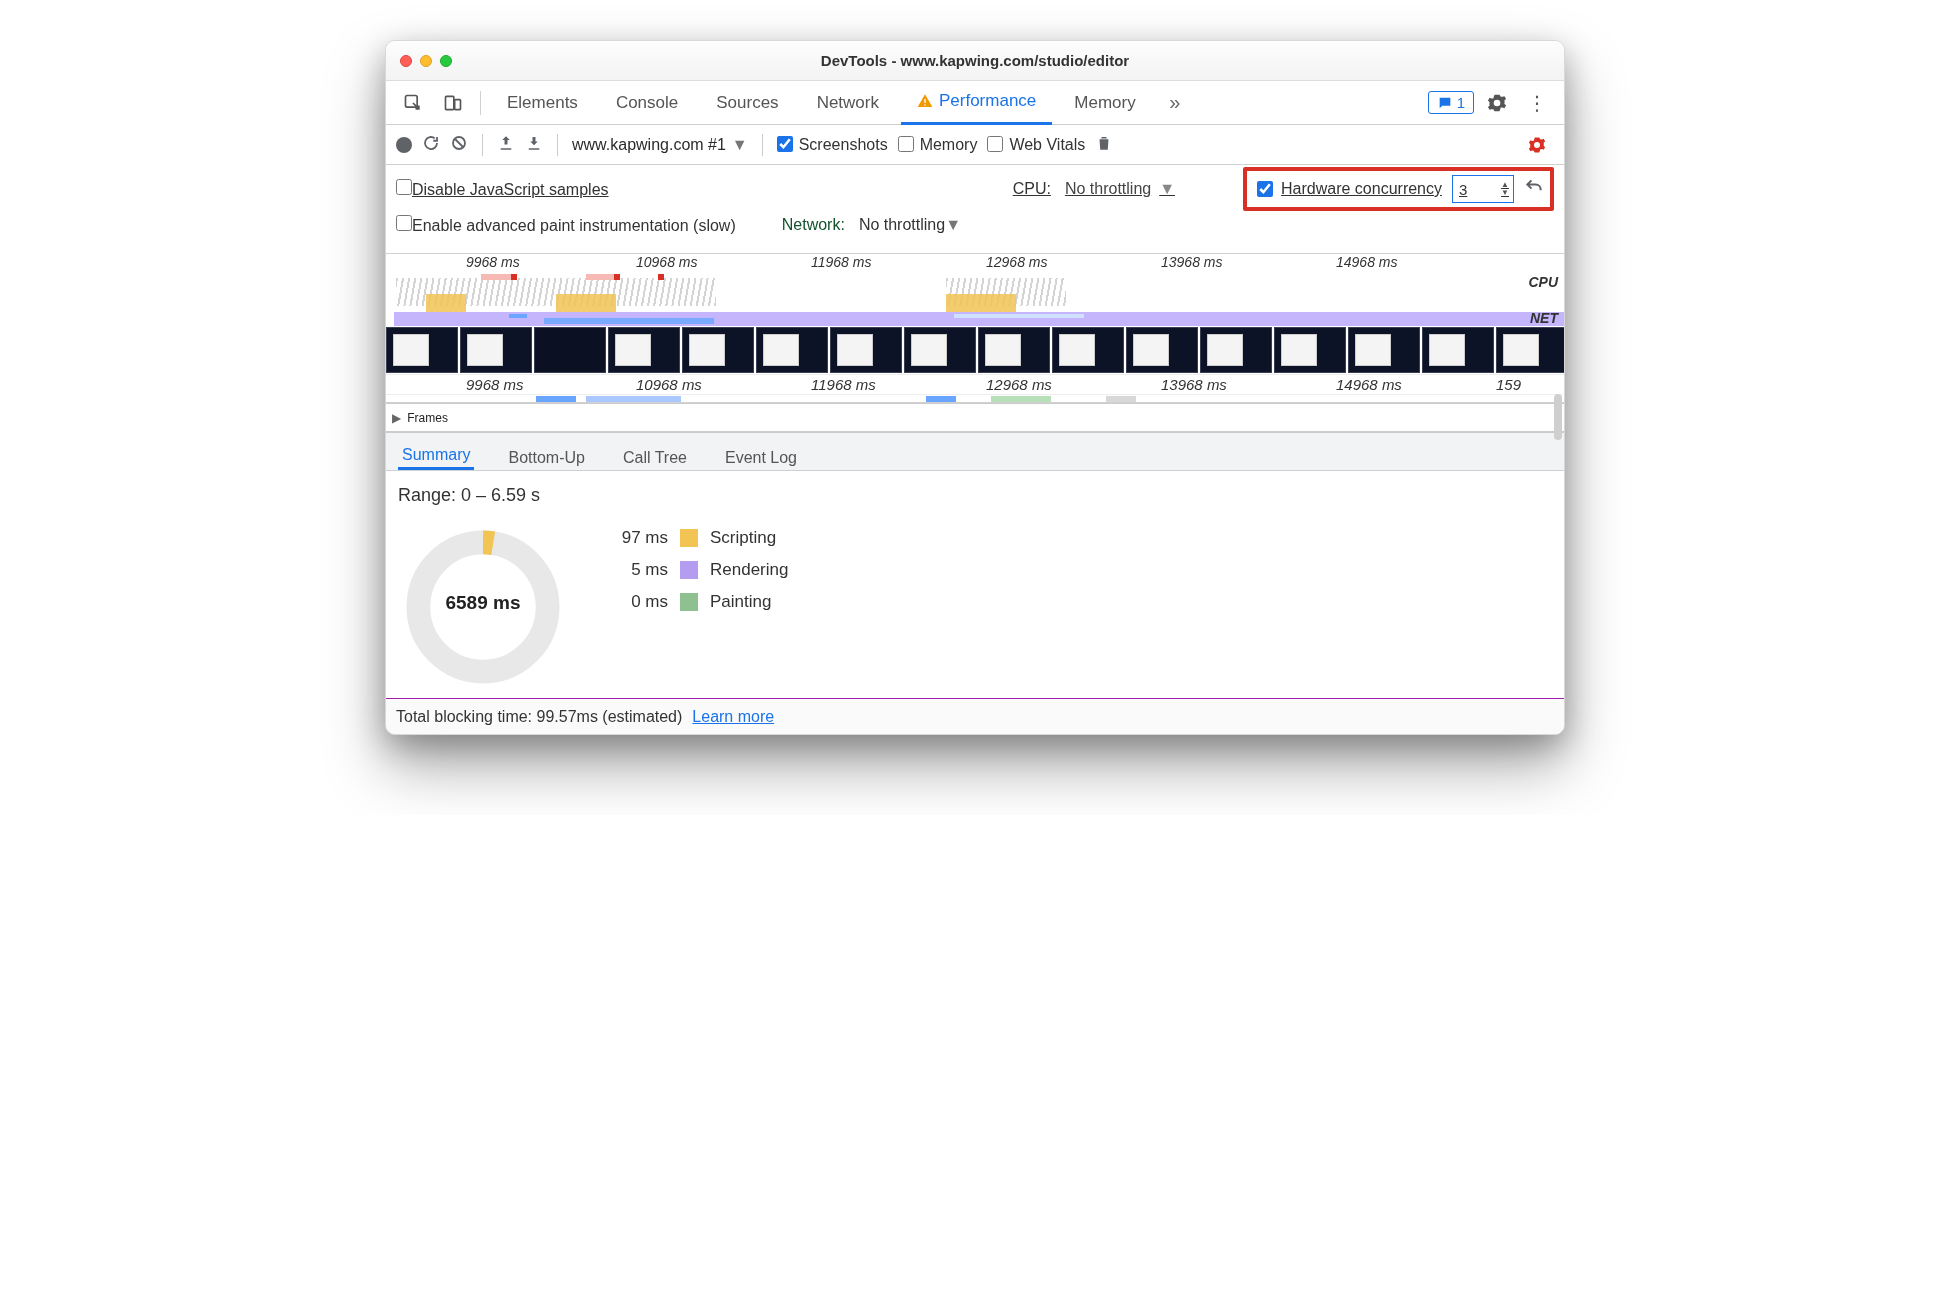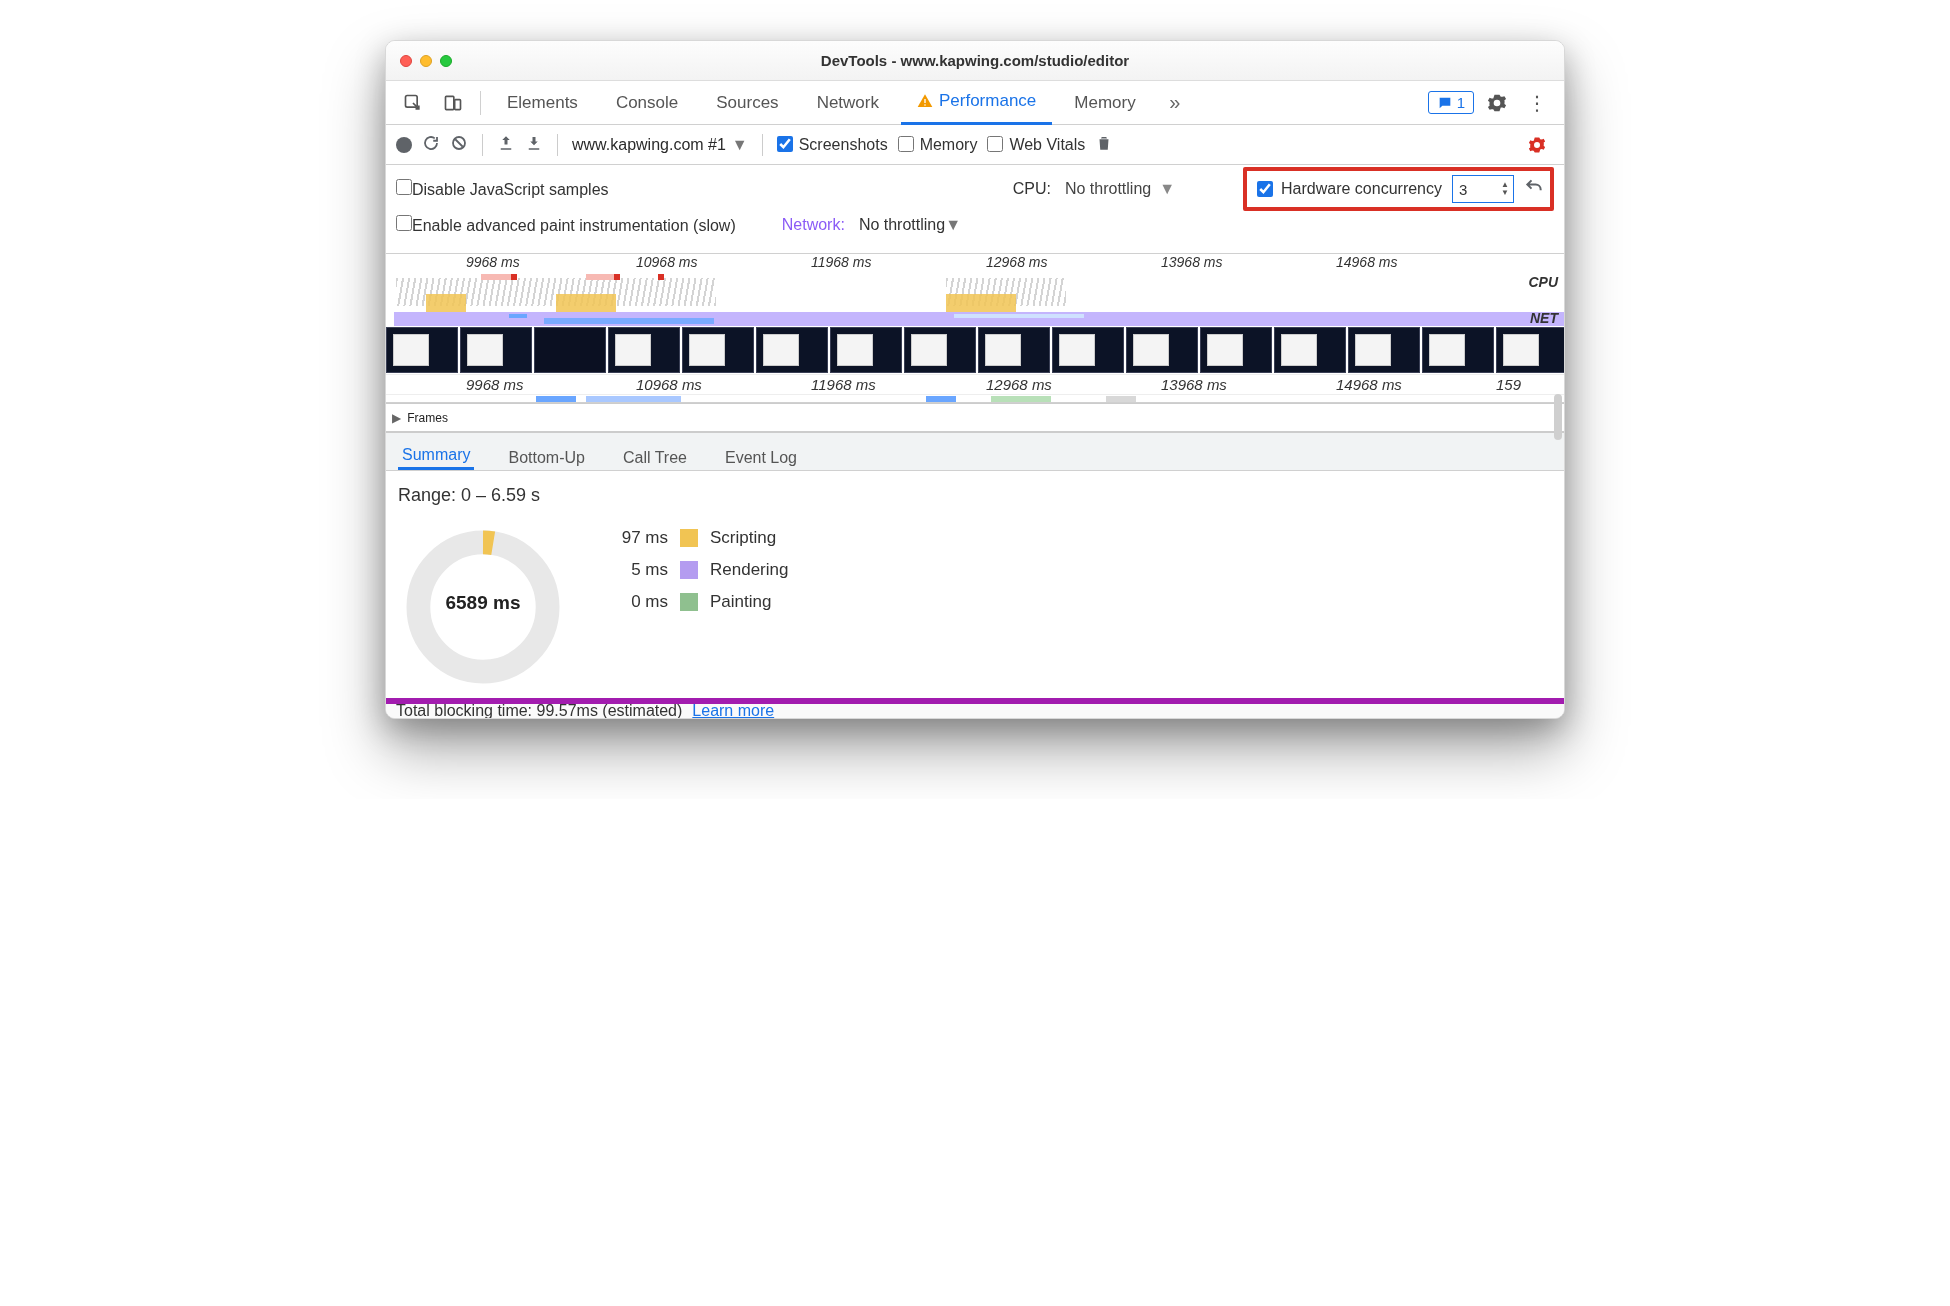--- a/index.html
+++ b/index.html
@@ -61,36 +61,36 @@
   .toolbar .vsep { width:1px; height:22px; background:#ccc; margin:0 4px; }
   .page-sel { display:flex; align-items:center; gap:6px; color:#2b2b2b; }
   .dd { color:#777; }
   .toolbar label { display:flex; align-items:flex-start; gap:6px; color:#333; }
   input[type=checkbox] { width:16px; height:16px; accent-color:#1a73e8; }
   .toolbar .right { margin-left:auto; display:flex; align-items:center; gap:10px; }
   .gear-red { color:#d93025; }
 
   
   .options { border-bottom:1px solid #d0d0d0; padding:6px 10px 10px; color:#333; font-size:16px; }
-  .optrow { display:flex; align-items:center; gap:14px; height:36px; }
+  .optrow { display:flex; align-items:center; gap:14px; height:36px;text-decoration:underline; }
   .optrow .label { color:#333; }
   .optrow .selval { color:#444; display:flex; align-items:center; gap:8px; }
   .optrow .selval .dd { color:#888; }
   .hw-box {
     border:4px solid #d93025; padding:4px 6px 4px 10px; border-radius:2px;
     display:flex; align-items:center; gap:10px;
   }
   .numfield {
     width:62px; height:28px; border:1px solid #1a73e8; display:flex; align-items:center; justify-content:space-between;
     padding:0 4px 0 6px; font-size:15px; color:#333;
   }
   .numfield .spin { display:flex; flex-direction:column; font-size:8px; line-height:8px; color:#555; }
   .undo-icon { color:#5f6368; }
   .optrow2 { display:flex; align-items:center; gap:14px; height:36px; }
-  .optrow2 .netlbl { color:#8b5cf6; margin-left:32px; }
+  .optrow2 .netlbl { color:#14532d; margin-left:32px; }
 
   
   .overview { border-bottom:1px solid #d0d0d0; position:relative;font-style:italic; }
   .timebar { height:18px; position:relative; font-size:14px; color:#333; }
   .timebar span { position:absolute; }
   .cpu-lane { height:40px; background:#fff; position:relative; overflow:hidden; }
   .cpu-lane .hatch {
     position:absolute; top:6px; height:28px;
     background: repeating-linear-gradient(100deg, #cfcfcf 0 2px, transparent 2px 6px);
     opacity:.9;
@@ -127,21 +127,21 @@
   .sumrow { display:flex; gap:30px; align-items:flex-start; }
   .donut { width:170px; height:170px; position:relative; flex:0 0 auto; }
   .donut svg { width:100%; height:100%; }
   .donut .big { position:absolute; left:0; right:0; top:70px; text-align:center; font-weight:700; font-size:19px; color:#222; }
   .legend { display:flex; flex-direction:column; gap:12px; margin-top:6px;}
   .legend .row { display:flex; align-items:center; gap:12px; font-size:17px;}
   .legend .ms { width:70px; text-align:right; color:#333;}
   .swatch { width:18px; height:18px;}
 
   
-  .footer { height:20px; border-top:6px solid #a21caf; display:flex; align-items:center; padding:0 10px; gap:10px; font-size:16px; color:#333; background:#fafafa;}
+  .footer { height:36px; border-top:1px solid #a21caf; display:flex; align-items:center; padding:0 10px; gap:10px; font-size:16px; color:#333; background:#fafafa;}
   .footer a { color:#1a73e8; text-decoration:underline; cursor:default;}
 </style>
 </head>
 <body>
 
 <div class="window">
 
   <div class="titlebar">
     <div class="traffic">
       <div class="dot red"></div>

